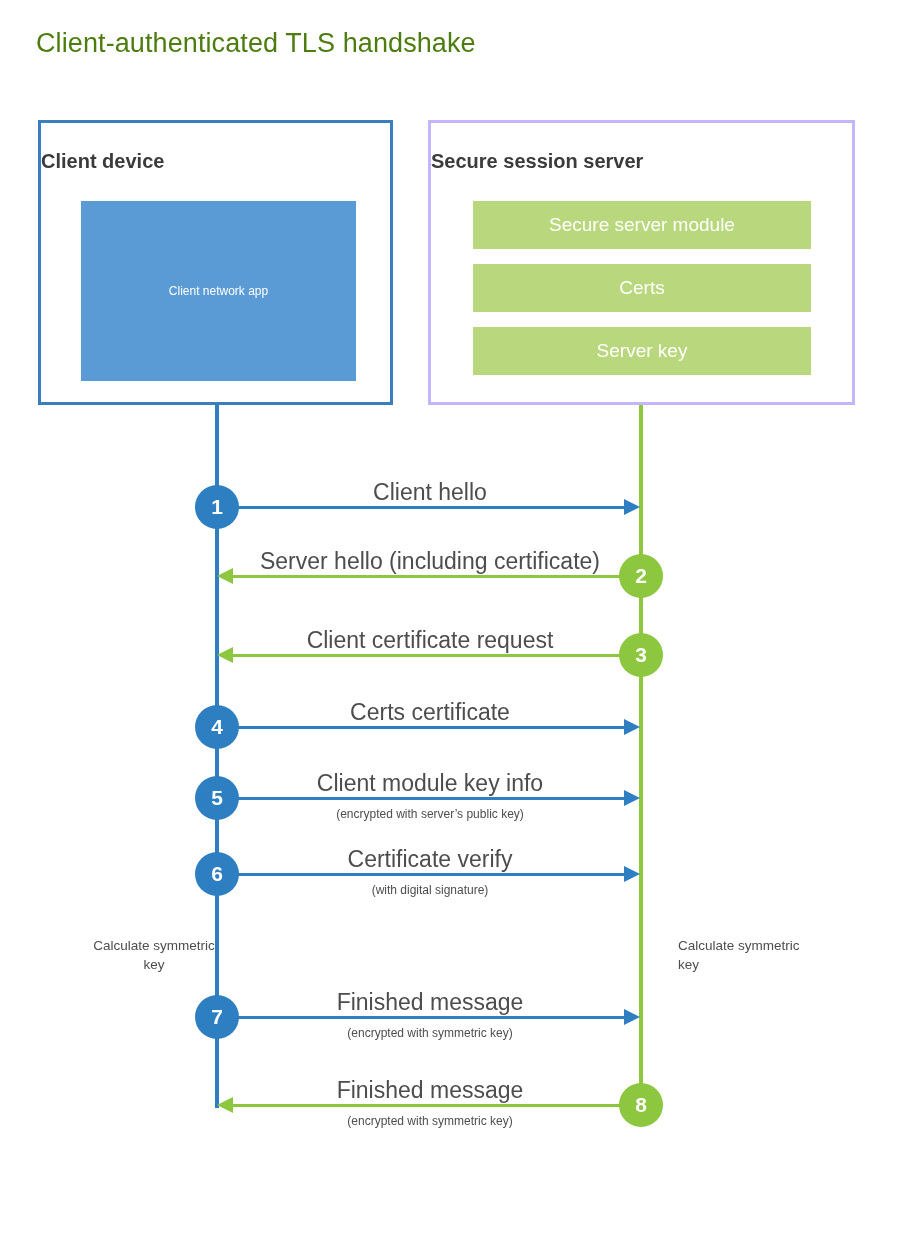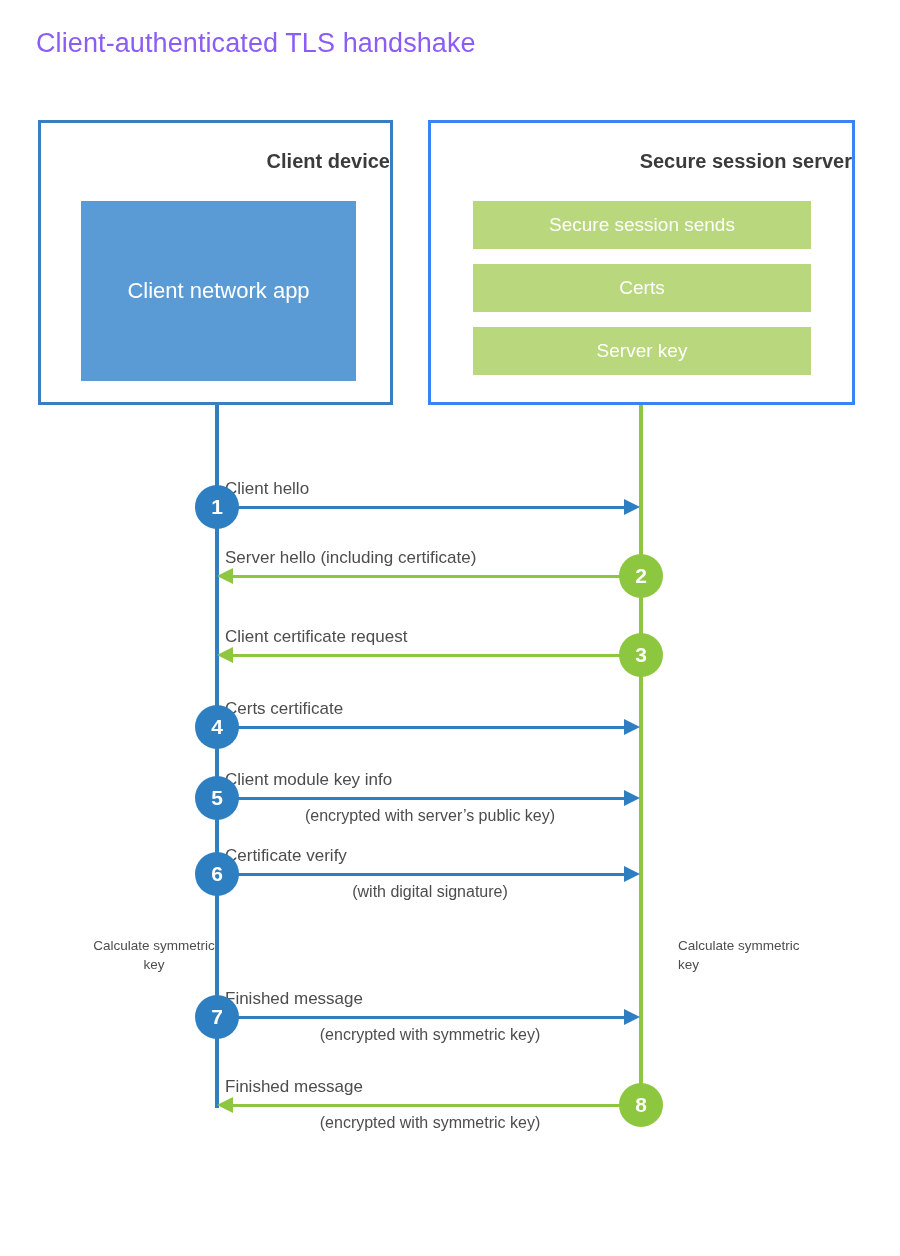--- a/index.html
+++ b/index.html
@@ -19,21 +19,21 @@
     overflow: hidden;
   }
 
   
   #diagram-title {
     position: absolute;
     left: 36px;
     top: 28px;
     font-size: 27px;
     font-weight: 400;
-    color: #8b5cf6;
+    color: #4d7c0f;
     letter-spacing: 0.1px;
     white-space: nowrap;
   }
 
   
   .entity-box {
     position: absolute;
     box-sizing: border-box;
     background: #ffffff;
   }
@@ -42,41 +42,41 @@
     top: 120px;
     width: 355px;
     height: 285px;
     border: 3px solid #3a7ebf;
   }
   #server-box {
     left: 428px;
     top: 120px;
     width: 427px;
     height: 285px;
-    border: 3px solid #3b82f6;
+    border: 3px solid #c4b5fd;
   }
   .entity-title {
     position: absolute;
     left: 0;
     right: 0;
     top: 27px;
-    text-align: right;
+    text-align: left;
     font-size: 20px;
     font-weight: bold;
     color: #3b3b3b;
   }
   #client-app-block {
     position: absolute;
     left: 40px;
     top: 78px;
     width: 275px;
     height: 180px;
     background: #5b9bd5;
     color: #ffffff;
-    font-size: 22px;
+    font-size: 12px;
     display: flex;
     align-items: center;
     justify-content: center;
     text-align: center;
     line-height: 1.35;
     padding: 0 10px;
     box-sizing: border-box;
   }
   .server-block {
     position: absolute;
@@ -164,32 +164,32 @@
     justify-content: center;
   }
   .step-badge.client { left: 195px; background: #2e7fc1; }
   .step-badge.server { left: 619px; background: #8dc63f; }
 
   
   .msg-label {
     position: absolute;
     left: 225px;
     width: 410px;
-    text-align: left;
-    font-size: 17px;
+    text-align: center;
+    font-size: 23px;
     color: #4d4d4d;
     top: -28px;
     white-space: nowrap;
   }
   .msg-sublabel {
     position: absolute;
     left: 225px;
     width: 410px;
     text-align: center;
-    font-size: 16px;
+    font-size: 12px;
     color: #4d4d4d;
     top: 9px;
     white-space: nowrap;
   }
 
   
   .side-note {
     position: absolute;
     font-size: 13.5px;
     line-height: 1.38;
@@ -219,21 +219,21 @@
 
   <div id="diagram-title">Client-authenticated TLS handshake</div>
 
   <div class="entity-box" id="client-box">
     <div class="entity-title">Client device</div>
     <div id="client-app-block">Client network app</div>
   </div>
 
   <div class="entity-box" id="server-box">
     <div class="entity-title">Secure session server</div>
-    <div class="server-block" id="server-block-0">Secure session sends</div>
+    <div class="server-block" id="server-block-0">Secure server module</div>
     <div class="server-block" id="server-block-1">Certs</div>
     <div class="server-block" id="server-block-2">Server key</div>
   </div>
 
   <div class="lifeline" id="client-lifeline"></div>
   <div class="lifeline" id="server-lifeline"></div>
 
   <div class="step" style="top:507px">
     <div class="msg-label">Client hello</div>
     <div class="arrow-line c2s"></div>

